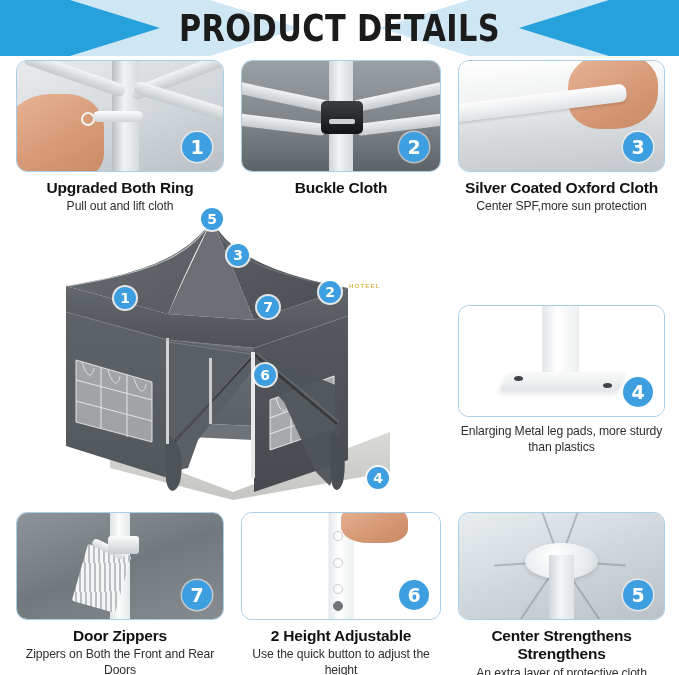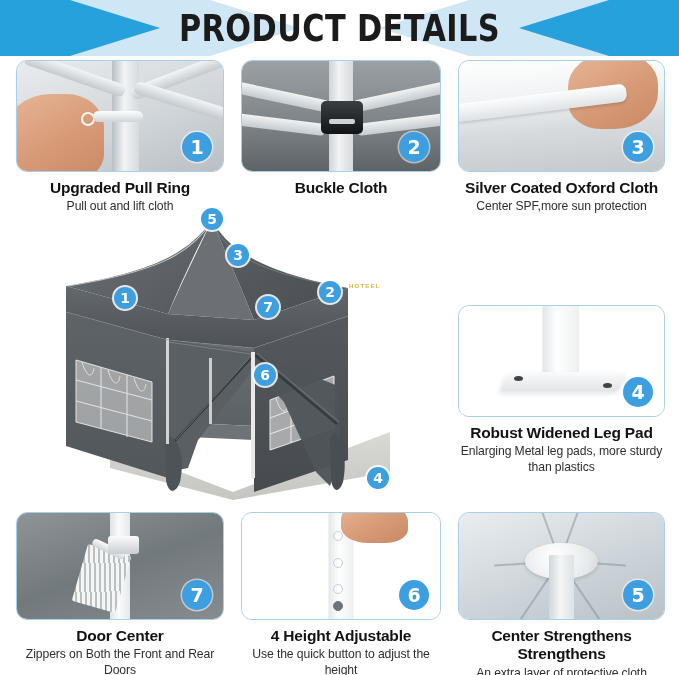--- a/index.html
+++ b/index.html
@@ -167,21 +167,21 @@
       <div class="p1-arm" style="left:2%;top:6%;width:52%;transform:rotate(19deg);"></div>
       <div class="p1-arm" style="left:54%;top:8%;width:50%;transform:rotate(-21deg);"></div>
       <div class="p1-arm" style="left:56%;top:30%;width:46%;transform:rotate(17deg);"></div>
       <div class="p1-hand skin"></div>
       <div class="p1-ring"></div>
       <div class="p1-knob"></div>
     </div>
     <div class="badge badge-card">1</div>
   </div>
   <div class="caption">
-    <div class="cap-title">Upgraded Pull Ring</div>
+    <div class="cap-title">Upgraded Both Ring</div>
     <div class="cap-sub">Pull out and lift cloth</div>
   </div>
 </div>
 
 <div class="panel" style="left:241px;top:60px;width:200px;">
   <div class="photo" style="height:112px;">
     <div class="ph p2-bg">
       <div class="p2-rib" style="left:-8%;top:26%;width:52%;transform:rotate(12deg);"></div>
       <div class="p2-rib" style="left:56%;top:26%;width:52%;transform:rotate(-12deg);"></div>
       <div class="p2-rib" style="left:-8%;top:52%;width:50%;transform:rotate(7deg);"></div>
@@ -337,55 +337,54 @@
   <div class="photo" style="height:112px;background:#fff;">
     <div class="ph p4-bg">
       <div class="p4-pole"></div>
       <div class="p4-pad"></div>
       <div class="p4-hole" style="left:27%;top:64%;"></div>
       <div class="p4-hole" style="left:70%;top:70%;"></div>
     </div>
     <div class="badge badge-card">4</div>
   </div>
   <div class="caption">
-    <div class="cap-title">Robust Widened Leg Pad</div>
     <div class="cap-sub">Enlarging Metal leg pads, more sturdy than plastics</div>
   </div>
 </div>
 
 <div class="panel" style="left:16px;top:512px;width:208px;">
   <div class="photo" style="height:108px;">
     <div class="ph p7-bg">
       <div class="p7-tape"></div>
       <div class="p7-teeth"></div>
       <div class="p7-pull"></div>
       <div class="p7-slider"></div>
     </div>
     <div class="badge badge-card">7</div>
   </div>
   <div class="caption">
-    <div class="cap-title">Door Center</div>
+    <div class="cap-title">Door Zippers</div>
     <div class="cap-sub">Zippers on Both the Front and Rear Doors</div>
   </div>
 </div>
 
 <div class="panel" style="left:241px;top:512px;width:200px;">
   <div class="photo" style="height:108px;background:#fff;">
     <div class="ph p6-bg">
       <div class="p6-pole"></div>
       <div class="p6-btn" style="top:17%;"></div>
       <div class="p6-btn" style="top:42%;"></div>
       <div class="p6-btn" style="top:67%;"></div>
       <div class="p6-btn" style="top:83%;background:#6e7478;border-color:#6e7478;"></div>
       <div class="p6-hand skin"></div>
     </div>
     <div class="badge badge-card">6</div>
   </div>
   <div class="caption">
-    <div class="cap-title">4 Height Adjustable</div>
+    <div class="cap-title">2 Height Adjustable</div>
     <div class="cap-sub">Use the quick button to adjust the height</div>
   </div>
 </div>
 
 <div class="panel" style="left:458px;top:512px;width:207px;">
   <div class="photo" style="height:108px;">
     <div class="ph p5-bg">
       <div class="p5-rib" style="left:49%;top:45%;width:2px;height:70%;transform:rotate(34deg);"></div>
       <div class="p5-rib" style="left:49%;top:45%;width:2px;height:70%;transform:rotate(-34deg);"></div>
       <div class="p5-rib" style="left:49%;top:45%;width:2px;height:62%;transform:rotate(86deg);"></div>

